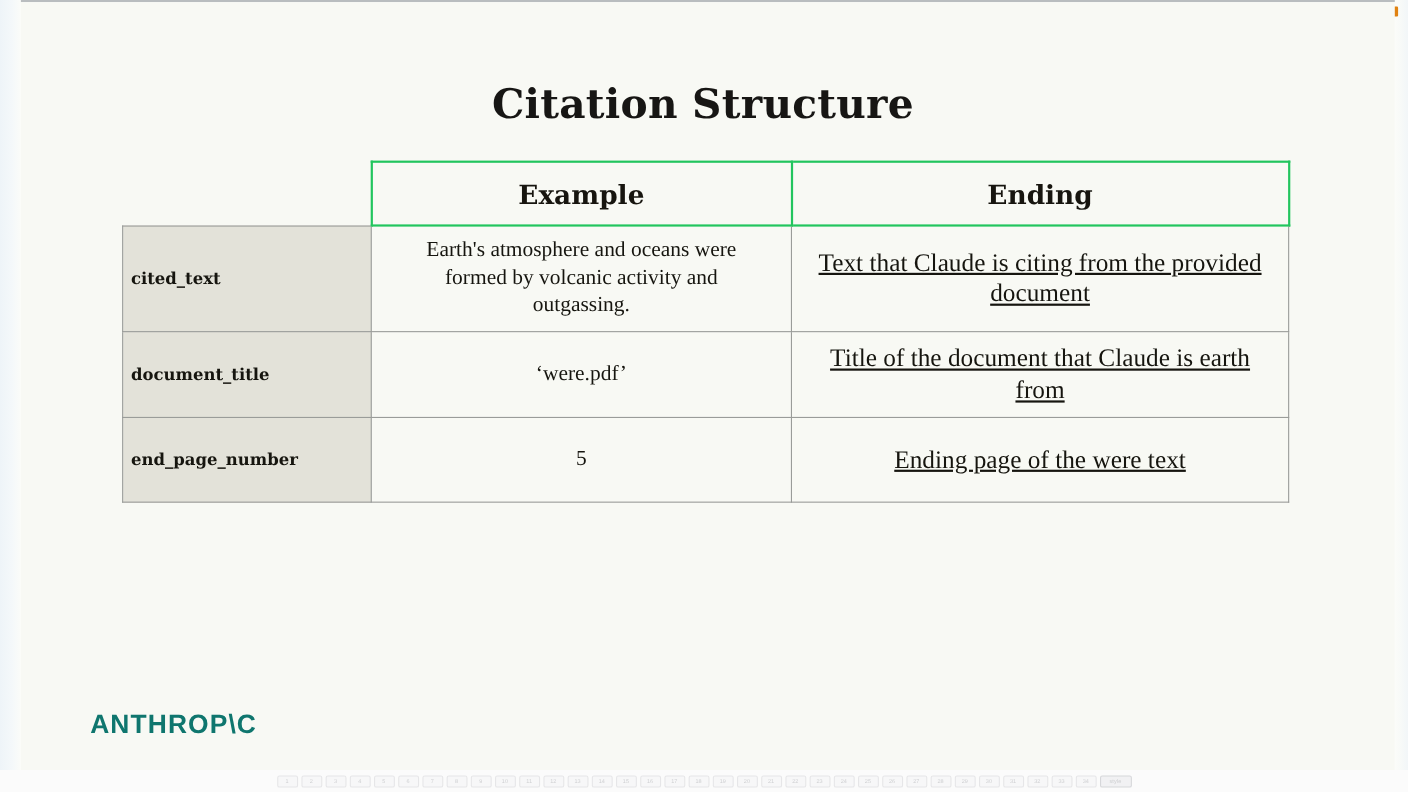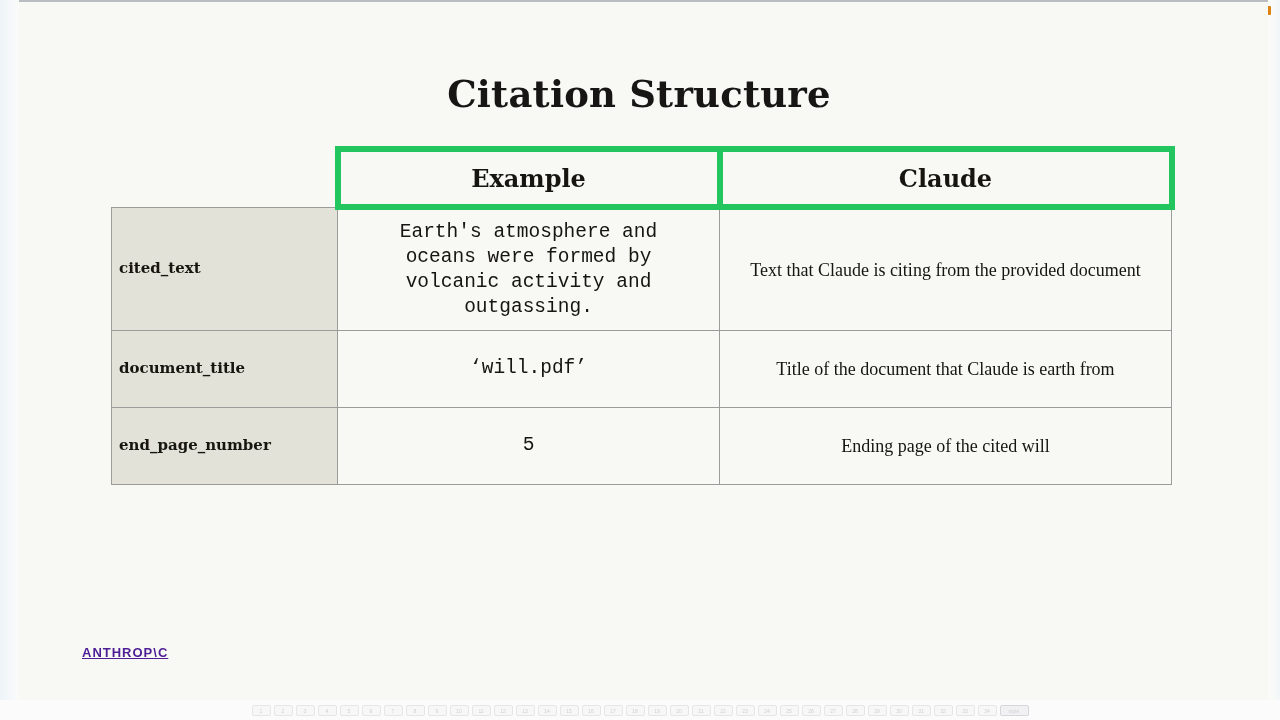--- a/index.html
+++ b/index.html
@@ -81,21 +81,21 @@
     width: 1060px;
   }
 
   col.c-label   { width: 226px; }
   col.c-example { width: 382px; }
   col.c-purpose { width: 452px; }
 
   
   thead th {
     height: 58px;
-    border: 6px solid #22c55e;
+    border: 2px solid #22c55e;
     background: #f8f9f4;
     font-family: "DejaVu Serif", "Liberation Serif", serif;
     font-weight: 700;
     font-size: 24px;
     color: #17150f;
     text-align: center;
     vertical-align: middle;
   }
   thead th.blank {
     border: none;
@@ -118,45 +118,44 @@
     letter-spacing: 0px;
     line-height: 1.25;
   }
 
   td.example-cell {
     background: #f8f9f4;
     text-align: center;
     padding: 10px 30px;
     font-size: 19.5px;
     line-height: 1.28;
-    font-family: Liberation Mono, monospace;
   }
 
   td.purpose-cell {
     background: #f8f9f4;
     text-align: center;
     padding: 10px 16px;
-    font-size: 18px;
+    font-size: 23px;
     line-height: 1.25;
+    text-decoration: underline;
   }
 
   tr.r-tall td  { height: 80px; }
   tr.r-short td { height: 77px; }
 
   
   .wordmark {
     position: absolute;
     left: 63px;
     top: 643px;
     font-family: "Liberation Sans", sans-serif;
-    font-size: 13px;
+    font-size: 24px;
     font-weight: 700;
     letter-spacing: 1.0px;
-    color: #4c1d95;
-    text-decoration: underline;
+    color: #0f766e;
   }
 
   
   .thumb-strip {
     position: absolute;
     left: 0; top: 700px;
     width: 1280px; height: 20px;
     background: #fbfbfb;
     display: flex;
     align-items: center;
@@ -198,38 +197,38 @@
       <table class="citation-table">
         <colgroup>
           <col class="c-label">
           <col class="c-example">
           <col class="c-purpose">
         </colgroup>
         <thead>
           <tr>
             <th class="blank"></th>
             <th>Example</th>
-            <th>Claude</th>
+            <th>Ending</th>
           </tr>
         </thead>
         <tbody>
           <tr class="r-tall">
             <td class="label-cell">cited_text</td>
             <td class="example-cell">Earth's atmosphere and oceans were formed by volcanic activity and outgassing.</td>
             <td class="purpose-cell">Text that Claude is citing from the provided document</td>
           </tr>
           <tr class="r-short">
             <td class="label-cell">document_title</td>
-            <td class="example-cell">‘will.pdf’</td>
+            <td class="example-cell">‘were.pdf’</td>
             <td class="purpose-cell">Title of the document that Claude is earth from</td>
           </tr>
           <tr class="r-short">
             <td class="label-cell">end_page_number</td>
             <td class="example-cell">5</td>
-            <td class="purpose-cell">Ending page of the cited will</td>
+            <td class="purpose-cell">Ending page of the were text</td>
           </tr>
         </tbody>
       </table>
     </div>
 
     <div class="wordmark">ANTHROP\C</div>
 
   </div>
 
   <div class="thumb-strip" id="thumb-strip">

